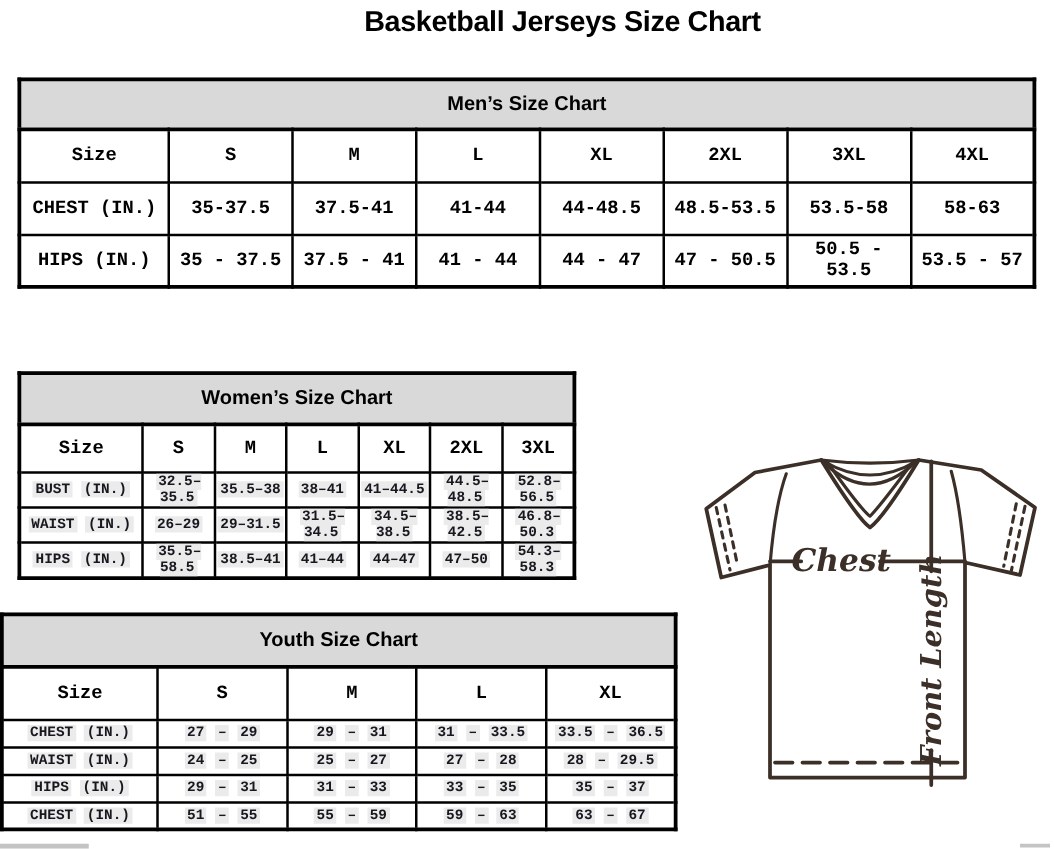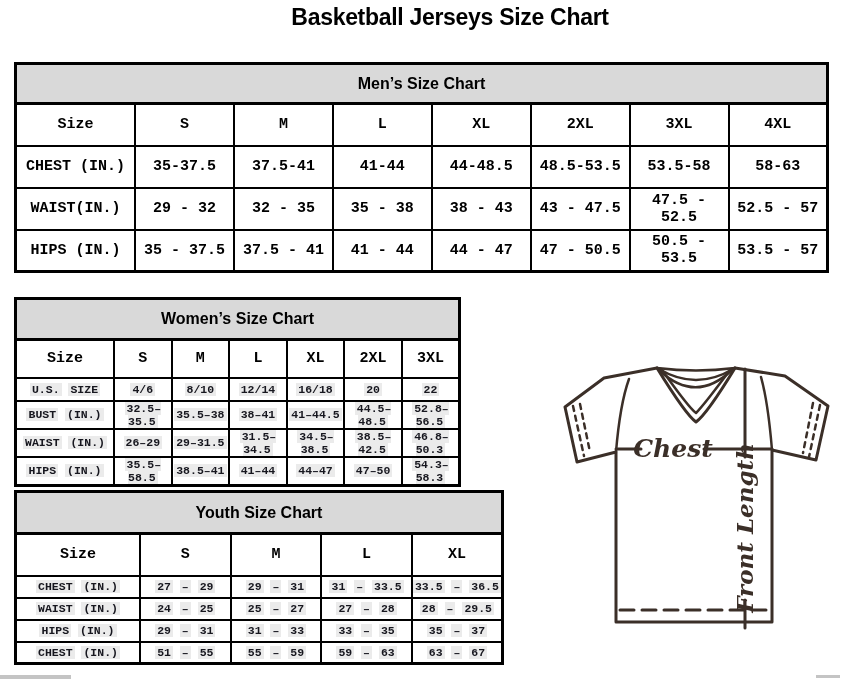--- a/index.html
+++ b/index.html
@@ -9,21 +9,21 @@
     font-family:"Liberation Sans",sans-serif;
     color:var(--text,#000);
   }
   .title{
     position:absolute;left:0;top:4px;width:806px;margin:0;
     text-align:center;font-size:23px;font-weight:bold;letter-spacing:-0.3px;padding-left:47px;
   }
   .chart-box{position:absolute;box-sizing:border-box;border-radius:28px;}
   .box-men{left:14px;top:62px;width:815px;}
   .box-women{left:14px;top:297px;width:447px;}
-  .box-youth{left:14px;top:490px;width:490px;}
+  .box-youth{left:0;top:490px;width:542px;}
   .band{
     box-sizing:border-box;
     border:3px solid var(--table_border,#000);border-bottom:none;
     background:var(--header_band_bg,#d9d9d9);
     text-align:center;font-weight:bold;font-size:16px;
     display:flex;align-items:center;justify-content:center;
   }
   .box-men  .band{height:40px;}
   .box-women .band{height:41px;}
   .box-youth .band{height:42px;}
@@ -95,30 +95,20 @@
             <th>CHEST (IN.)</th>
             <td>35-37.5</td>
             <td>37.5-41</td>
             <td>41-44</td>
             <td>44-48.5</td>
             <td>48.5-53.5</td>
             <td>53.5-58</td>
             <td>58-63</td>
           </tr>
           <tr>
-            <th>WAIST(IN.)</th>
-            <td>29 - 32</td>
-            <td>32 - 35</td>
-            <td>35 - 38</td>
-            <td>38 - 43</td>
-            <td>43 - 47.5</td>
-            <td>47.5 - 52.5</td>
-            <td>52.5 - 57</td>
-          </tr>
-          <tr>
             <th>HIPS (IN.)</th>
             <td>35 - 37.5</td>
             <td>37.5 - 41</td>
             <td>41 - 44</td>
             <td>44 - 47</td>
             <td>47 - 50.5</td>
             <td>50.5 - 53.5</td>
             <td>53.5 - 57</td>
           </tr>
         </tbody>
@@ -134,29 +124,20 @@
             <th>S</th>
             <th>M</th>
             <th>L</th>
             <th>XL</th>
             <th>2XL</th>
             <th>3XL</th>
           </tr>
         </thead>
       <tbody>
           <tr>
-            <th><span class="hl">U.S.</span> <span class="hl">SIZE</span></th>
-            <td><span class="hl">4/6</span></td>
-            <td><span class="hl">8/10</span></td>
-            <td><span class="hl">12/14</span></td>
-            <td><span class="hl">16/18</span></td>
-            <td><span class="hl">20</span></td>
-            <td><span class="hl">22</span></td>
-          </tr>
-          <tr>
             <th><span class="hl">BUST</span> <span class="hl">(IN.)</span></th>
             <td><span class="hl">32.5–35.5</span></td>
             <td><span class="hl">35.5–38</span></td>
             <td><span class="hl">38–41</span></td>
             <td><span class="hl">41–44.5</span></td>
             <td><span class="hl">44.5–48.5</span></td>
             <td><span class="hl">52.8–56.5</span></td>
           </tr>
           <tr>
             <th><span class="hl">WAIST</span> <span class="hl">(IN.)</span></th>

